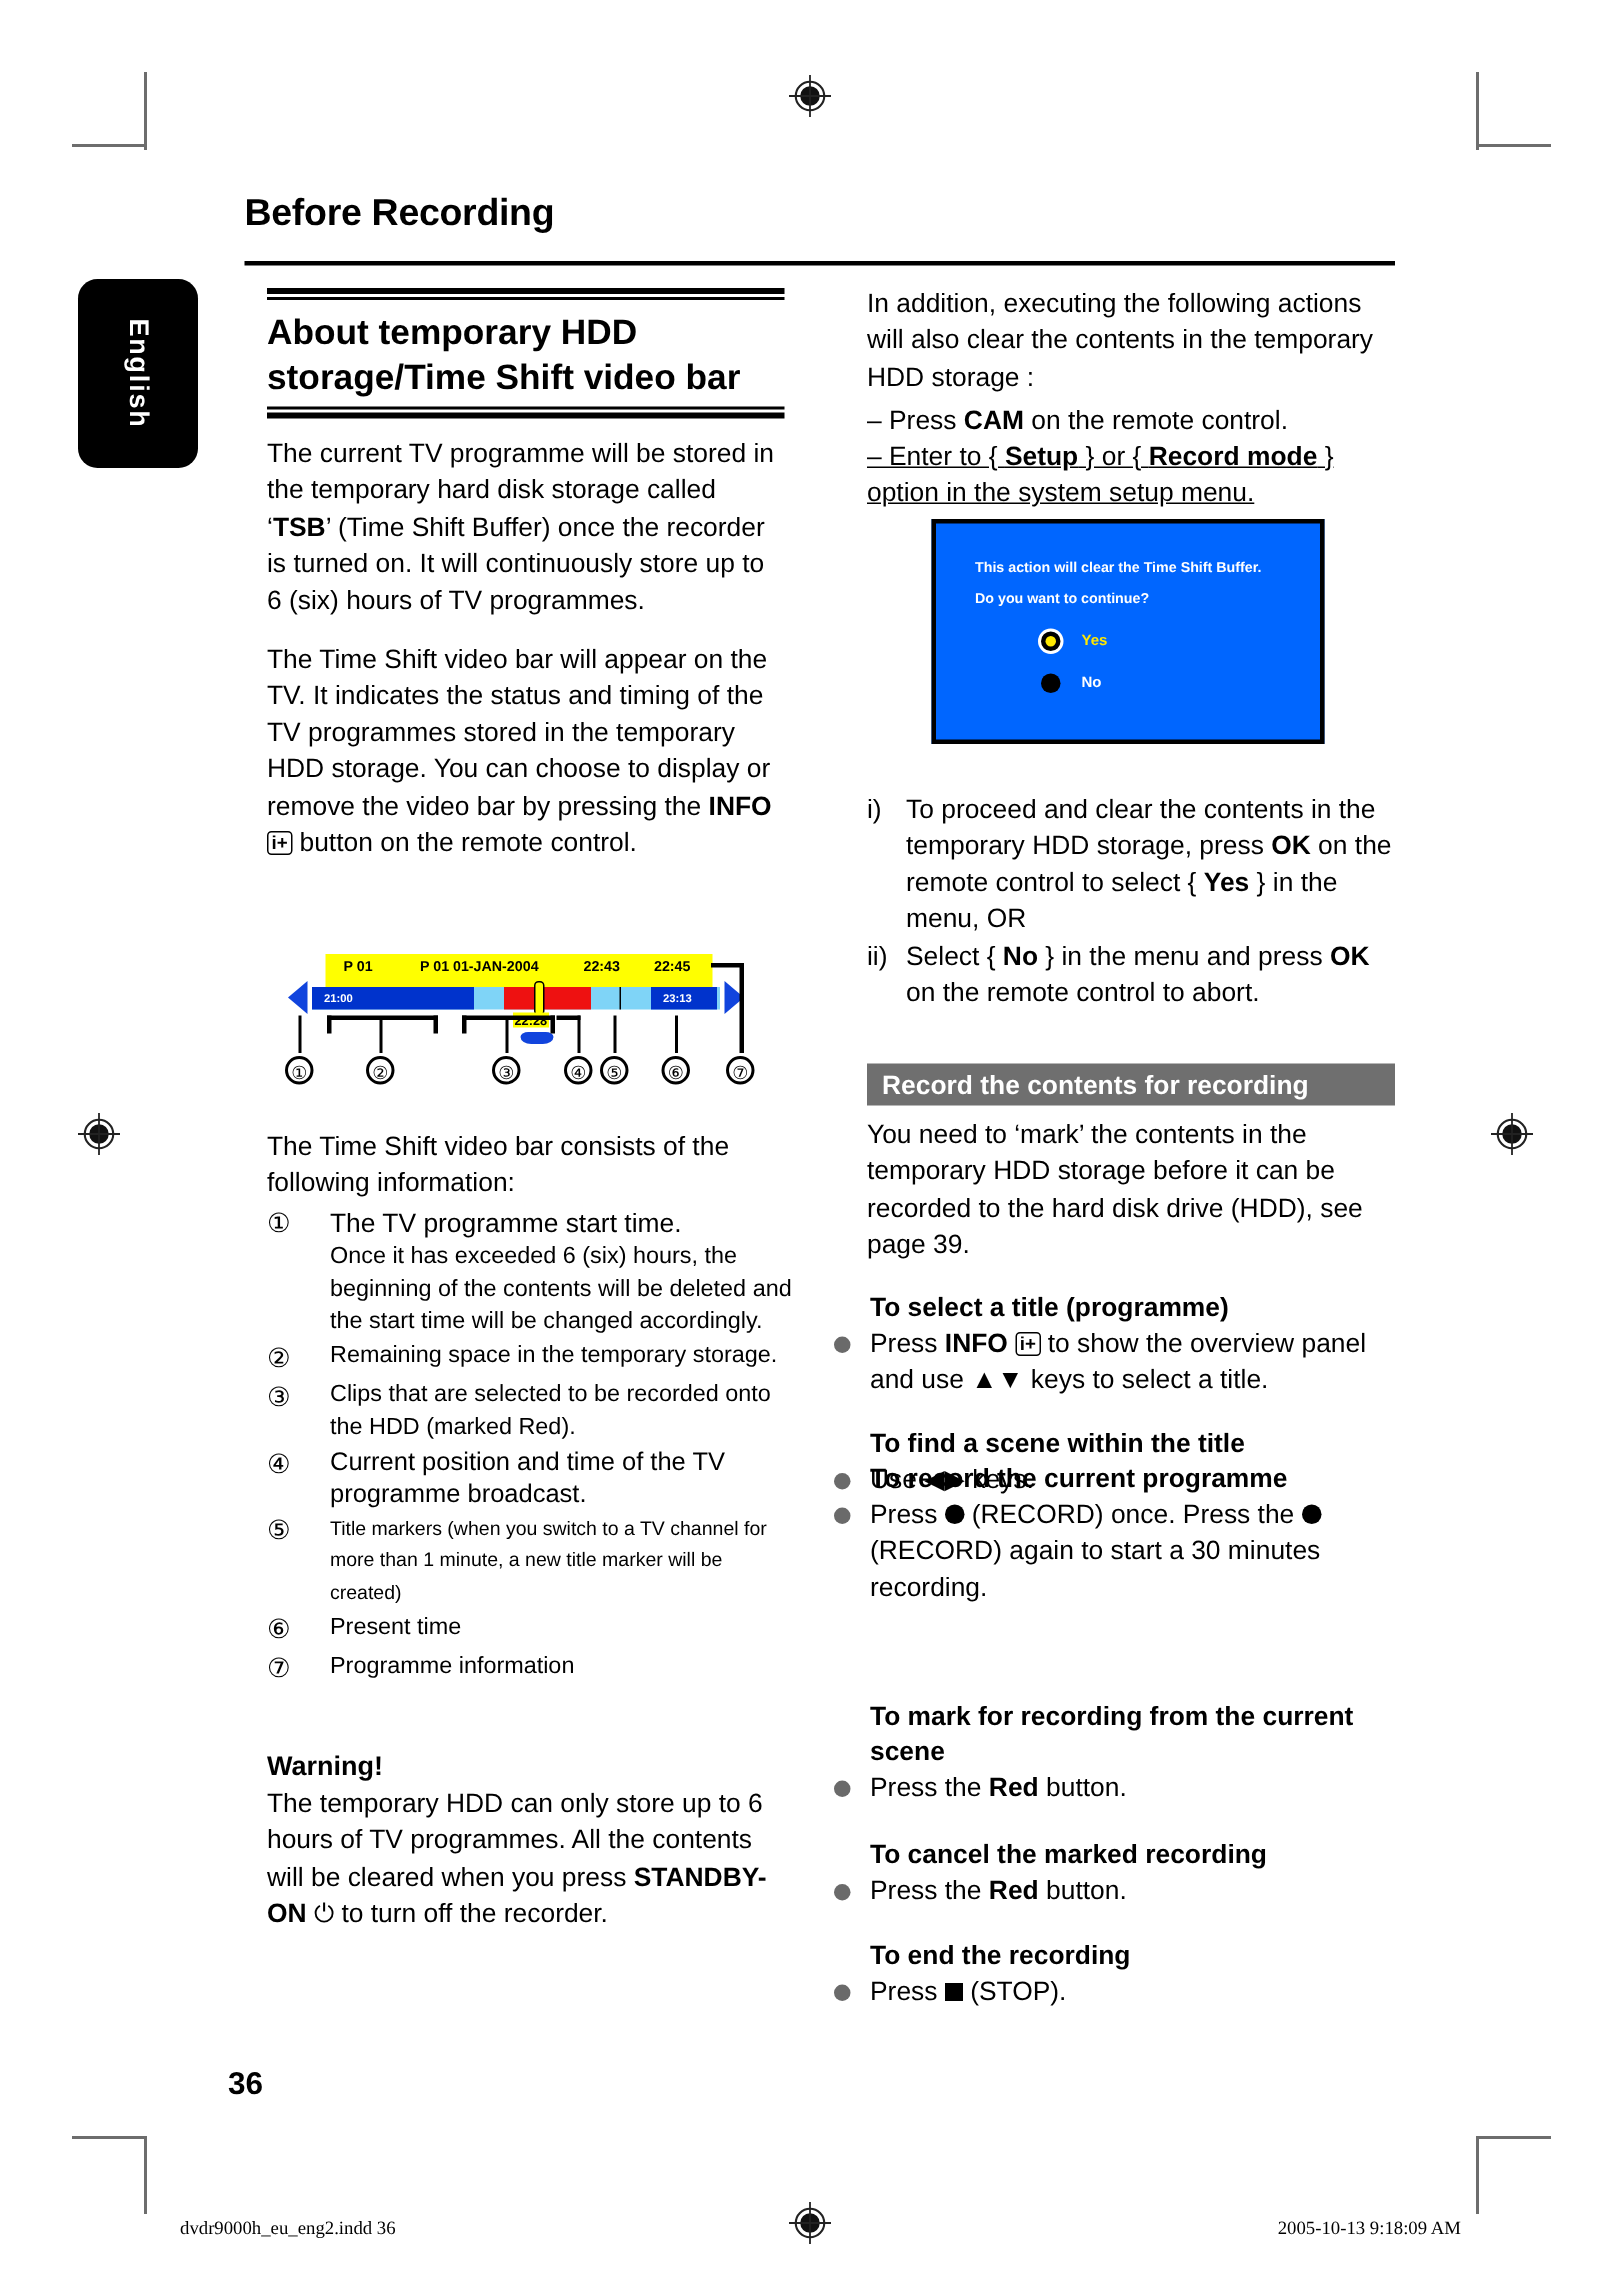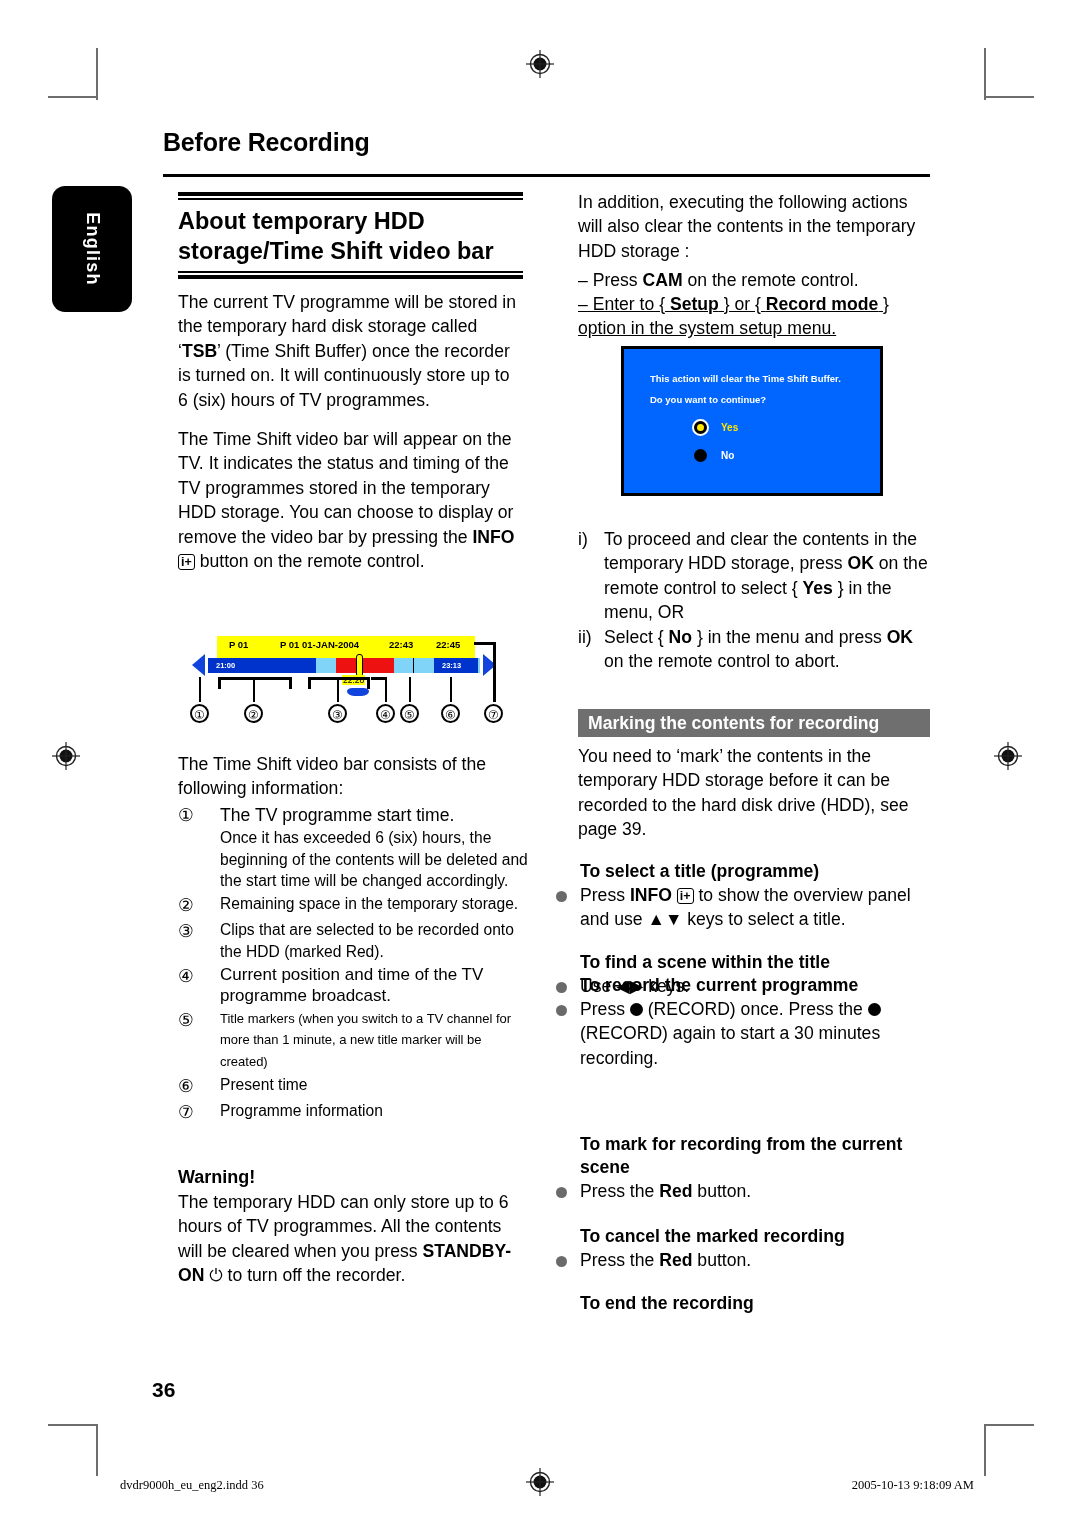--- a/index.html
+++ b/index.html
@@ -248,21 +248,21 @@
     background: #ffff00;
     border: 1px solid #000;
     border-radius: 3px;
     box-sizing: border-box;
   }
   #vb-cur-time {
     position: absolute;
     left: 156px; top: 39px;
     background: #ffff00;
     font-size: 8.5px;
-    font-weight: normal;
+    font-weight: bold;
     padding: 0 1px;
   }
   #vb-cur-marker {
     position: absolute;
     left: 161px; top: 52px;
     width: 22px; height: 8px;
     background: #1144dd;
     border-radius: 40% 40% 55% 55% / 70% 70% 100% 100%;
   }
   .leader { position: absolute; background: #000; }
@@ -518,21 +518,21 @@
       </div>
     </div>
     <div class="row">
       <div class="marker">ii)</div>
       <div class="txt">
         <span>Select { </span><b>No</b><span> } in the menu and press </span><b>OK</b><span> on the remote control to abort.</span>
       </div>
     </div>
   </div>
 
-  <div id="grey-banner">Marking the contents for recording</div>
+  <div id="grey-banner">Record the contents for recording</div>
 
   <div class="para body-text" style="left:578px; top:744px; width:352px;">You need to ‘mark’ the contents in the temporary HDD storage before it can be recorded to the hard disk drive (HDD), see page 39.</div>
 
   <div class="para" style="left:556px; top:860px; width:380px;">
     <div class="sub-head">To select a title (programme)</div>
     <div class="bullet-row">
       <div class="dot">
           <span></span>
         </div>
       <div class="btxt">
@@ -584,19 +584,27 @@
           <span></span>
         </div>
       <div class="btxt">
         <span>Press the </span><b>Red</b><span> button.</span>
       </div>
     </div>
   </div>
 
   <div class="para" style="left:556px; top:1292px; width:380px;">
     <div class="sub-head">To end the recording</div>
+    <div class="bullet-row">
+      <div class="dot">
+          <span></span>
+        </div>
+      <div class="btxt">
+        <span>Press </span><span class="sq-stop"></span><span> (STOP).</span>
+      </div>
+    </div>
   </div>
 
   <div id="page-number">36</div>
   <div id="footer-left">dvdr9000h_eu_eng2.indd   36</div>
   <div id="footer-right">2005-10-13   9:18:09 AM</div>
 
 </div>
 
 </body></html>

